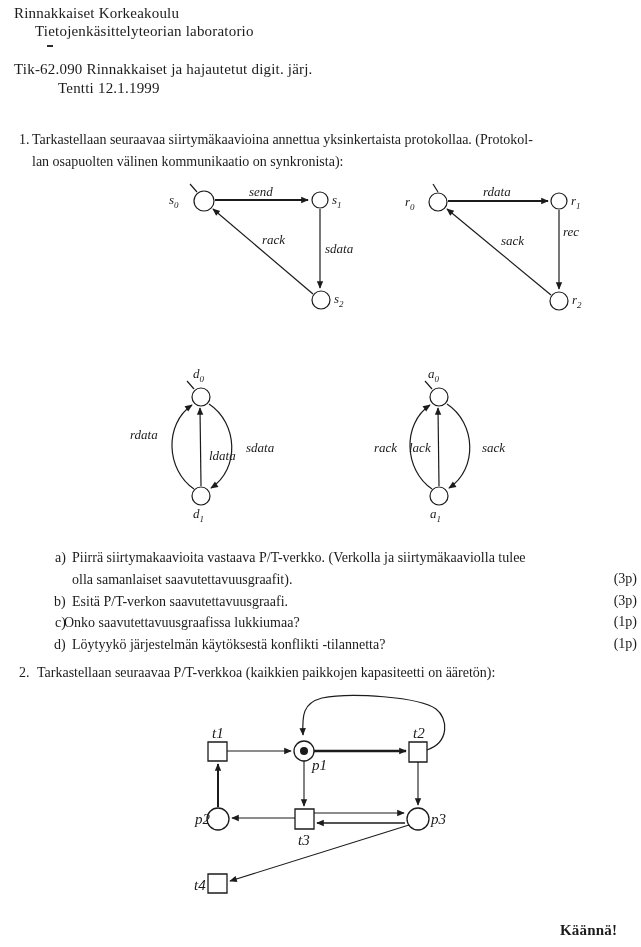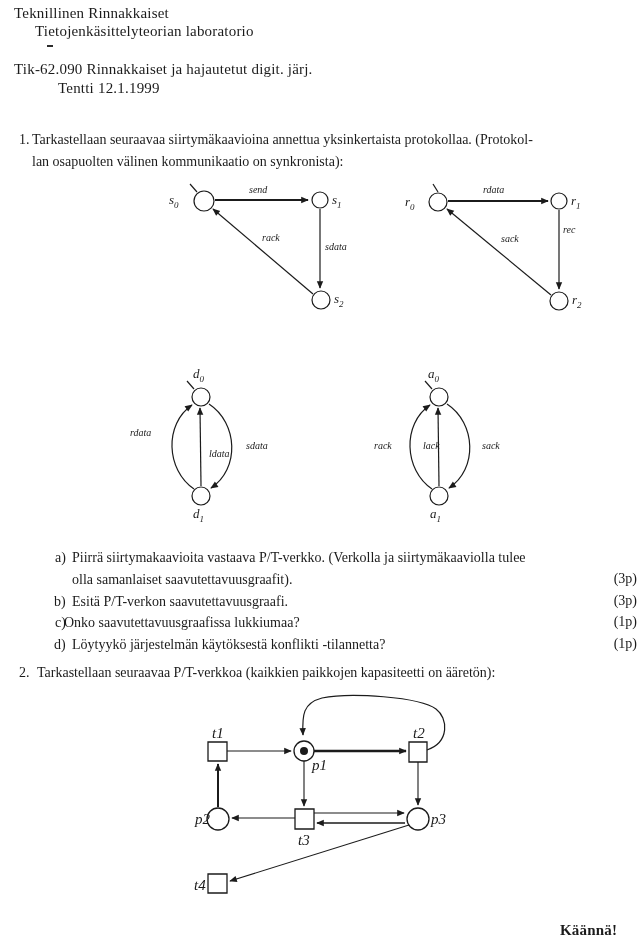--- a/index.html
+++ b/index.html
@@ -8,33 +8,33 @@
     background:#ffffff; overflow:hidden;
     font-family:"Liberation Serif","DejaVu Serif",serif;
     color:#1b1b1b;
   }
   .txt { position:absolute; white-space:nowrap; font-size:14px; line-height:1.25; }
   .hdr { font-size:15px; letter-spacing:0.2px; }
   .bold { font-weight:bold; }
   .pts { position:absolute; right:4px; font-size:14px; white-space:nowrap; }
   .nlabel { position:absolute; font-style:italic; font-size:13px; white-space:nowrap; }
   .nlabel sub { font-size:9px; font-style:italic; }
-  .elabel { position:absolute; font-style:italic; font-size:10px; white-space:nowrap; }
+  .elabel { position:absolute; font-style:italic; font-size:13px; white-space:nowrap; }
   .plabel { position:absolute; font-size:15px; font-style:italic; white-space:nowrap; }
   #gfx { position:absolute; left:0; top:0; }
   #gfx * { vector-effect:non-scaling-stroke; }
   .artifact { position:absolute; background:#2c2c2c; }
 </style>
 </head>
 <body>
 
 <div id="page">
 
   <div>
-    <div class="txt hdr" style="left:14px; top:4px;">Teknillinen Rinnakkaiset</div>
+    <div class="txt hdr" style="left:14px; top:4px;">Rinnakkaiset Korkeakoulu</div>
     <div class="txt hdr" style="left:14px; top:22px;margin-left:21px;">Tietojenkäsittelyteorian laboratorio</div>
     <div class="artifact" style="left:47px; top:45px; width:6px; height:2px;"></div>
     <div class="txt hdr" style="left:14px; top:60px;">Tik-62.090 Rinnakkaiset ja hajautetut digit. järj.</div>
     <div class="txt hdr" style="left:14px; top:79px;margin-left:44px;">Tentti 12.1.1999</div>
   </div>
 
   <div>
     <div class="txt" style="left:19px; top:131px;">1.</div>
     <div class="txt" style="left:32px; top:131px;">Tarkastellaan seuraavaa siirtymäkaavioina annettua yksinkertaista protokollaa. (Protokol-</div>
     <div class="txt" style="left:32px; top:153px;">lan osapuolten välinen kommunikaatio on synkronista):</div>
@@ -124,21 +124,21 @@
 
   <div class="nlabel" style="left:193px; top:366px;"><span>d</span><sub>0</sub></div>
   <div class="nlabel" style="left:193px; top:506px;"><span>d</span><sub>1</sub></div>
   <div class="elabel" style="left:130px; top:427px;">rdata</div>
   <div class="elabel" style="left:169px; top:448px;margin-left:40px;">ldata</div>
   <div class="elabel" style="left:246px; top:440px;">sdata</div>
 
   <div class="nlabel" style="left:428px; top:366px;"><span>a</span><sub>0</sub></div>
   <div class="nlabel" style="left:430px; top:506px;"><span>a</span><sub>1</sub></div>
   <div class="elabel" style="left:374px; top:440px;">rack</div>
-  <div class="elabel" style="left:409px; top:440px;padding-left:14px;">lack</div>
+  <div class="elabel" style="left:409px; top:440px;">lack</div>
   <div class="elabel" style="left:482px; top:440px;">sack</div>
 
   <div>
     <div class="txt" style="left:55px; top:549px;">a)</div>
     <div class="txt" style="left:72px; top:549px;">Piirrä siirtymakaavioita vastaava P/T-verkko.  (Verkolla ja siirtymäkaaviolla tulee</div>
     <div class="txt" style="left:72px; top:571px;">olla samanlaiset saavutettavuusgraafit).</div>
     <div class="pts" style="top:571px;">(3p)</div>
 
     <div class="txt" style="left:54px; top:593px;">b)</div>
     <div class="txt" style="left:72px; top:593px;">Esitä P/T-verkon saavutettavuusgraafi.</div>

